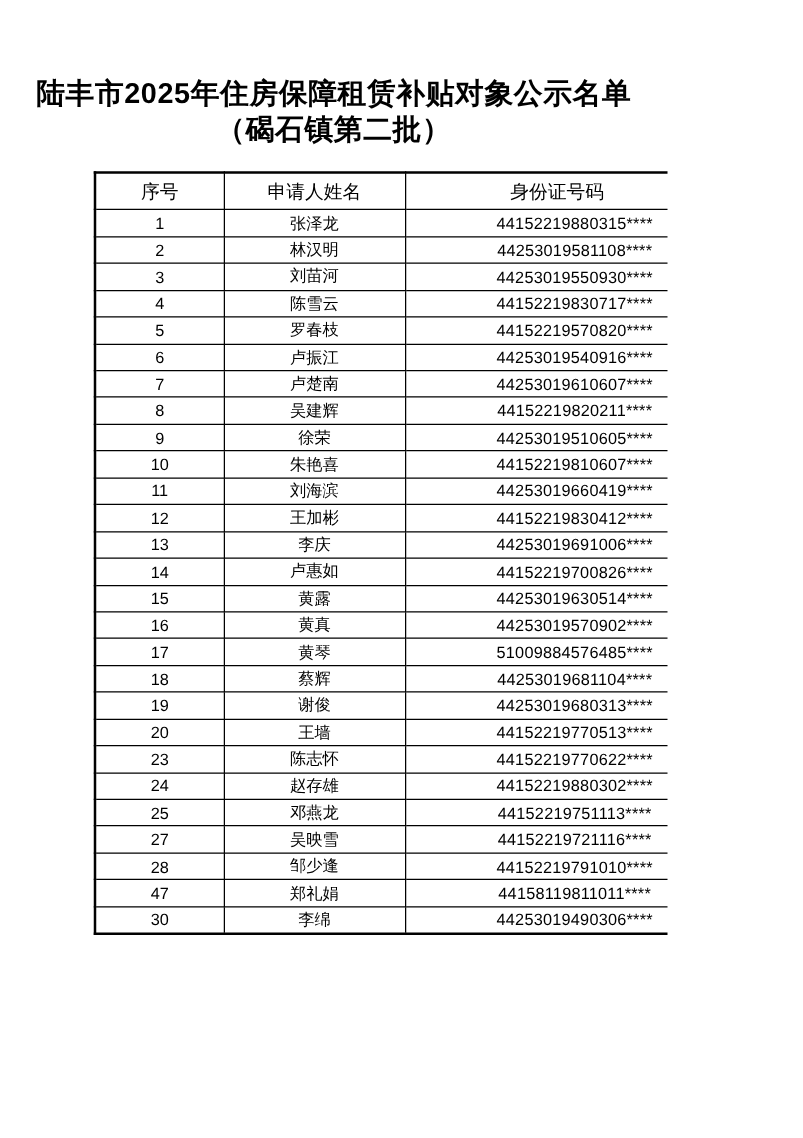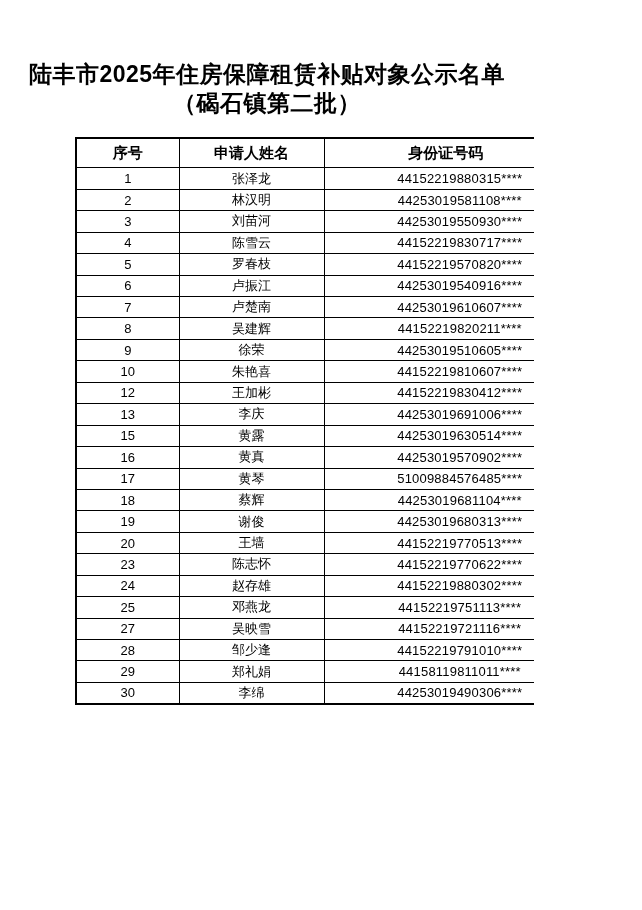--- a/index.html
+++ b/index.html
@@ -39,21 +39,21 @@
   th, td {
     border: 1px solid #000000;
     text-align: center;
     vertical-align: middle;
     overflow: hidden;
     white-space: nowrap;
   }
   th {
     height: 30px;
     font-size: 15px;
-    font-weight: bold;
+    font-weight: normal;
   }
   td {
     height: 21.45px;
     font-size: 13px;
     font-weight: normal;
   }
   td.id-cell { letter-spacing: 0.2px; padding-left: 28px; }
   .page-footer {
     position: absolute;
     left: 0;
@@ -131,30 +131,40 @@
           <td>9</td>
           <td>徐荣</td>
           <td class="id-cell">44253019510605****</td>
         </tr>
         <tr>
           <td>10</td>
           <td>朱艳喜</td>
           <td class="id-cell">44152219810607****</td>
         </tr>
         <tr>
+          <td>11</td>
+          <td>刘海滨</td>
+          <td class="id-cell">44253019660419****</td>
+        </tr>
+        <tr>
           <td>12</td>
           <td>王加彬</td>
           <td class="id-cell">44152219830412****</td>
         </tr>
         <tr>
           <td>13</td>
           <td>李庆</td>
           <td class="id-cell">44253019691006****</td>
         </tr>
         <tr>
+          <td>14</td>
+          <td>卢惠如</td>
+          <td class="id-cell">44152219700826****</td>
+        </tr>
+        <tr>
           <td>15</td>
           <td>黄露</td>
           <td class="id-cell">44253019630514****</td>
         </tr>
         <tr>
           <td>16</td>
           <td>黄真</td>
           <td class="id-cell">44253019570902****</td>
         </tr>
         <tr>
@@ -196,21 +206,21 @@
           <td>27</td>
           <td>吴映雪</td>
           <td class="id-cell">44152219721116****</td>
         </tr>
         <tr>
           <td>28</td>
           <td>邹少逢</td>
           <td class="id-cell">44152219791010****</td>
         </tr>
         <tr>
-          <td>29</td>
+          <td>47</td>
           <td>郑礼娟</td>
           <td class="id-cell">44158119811011****</td>
         </tr>
         <tr>
           <td>30</td>
           <td>李绵</td>
           <td class="id-cell">44253019490306****</td>
         </tr>
       </tbody>
   </table>

